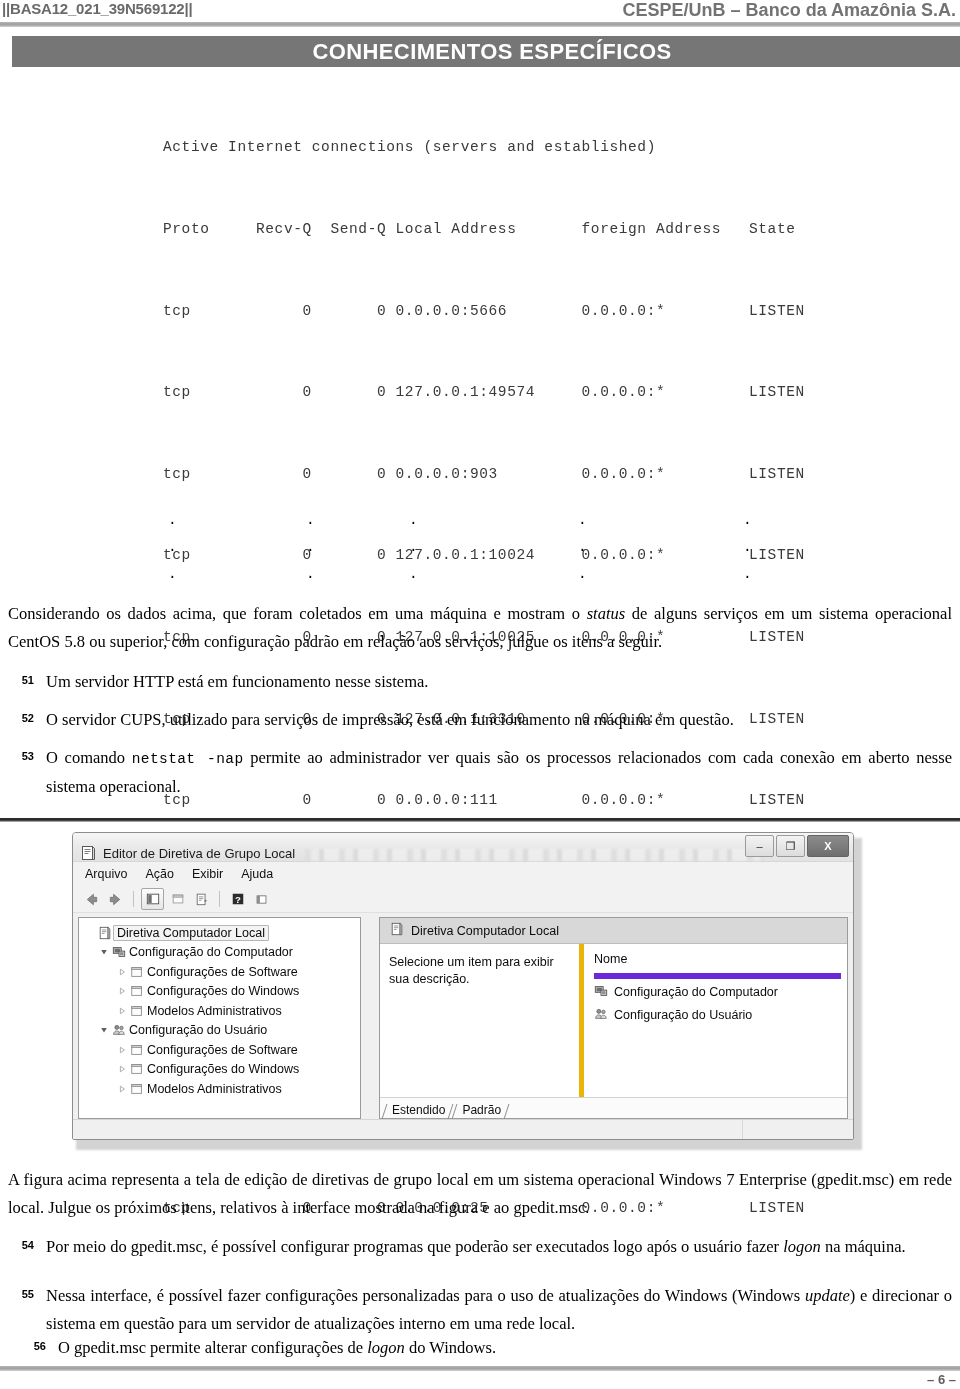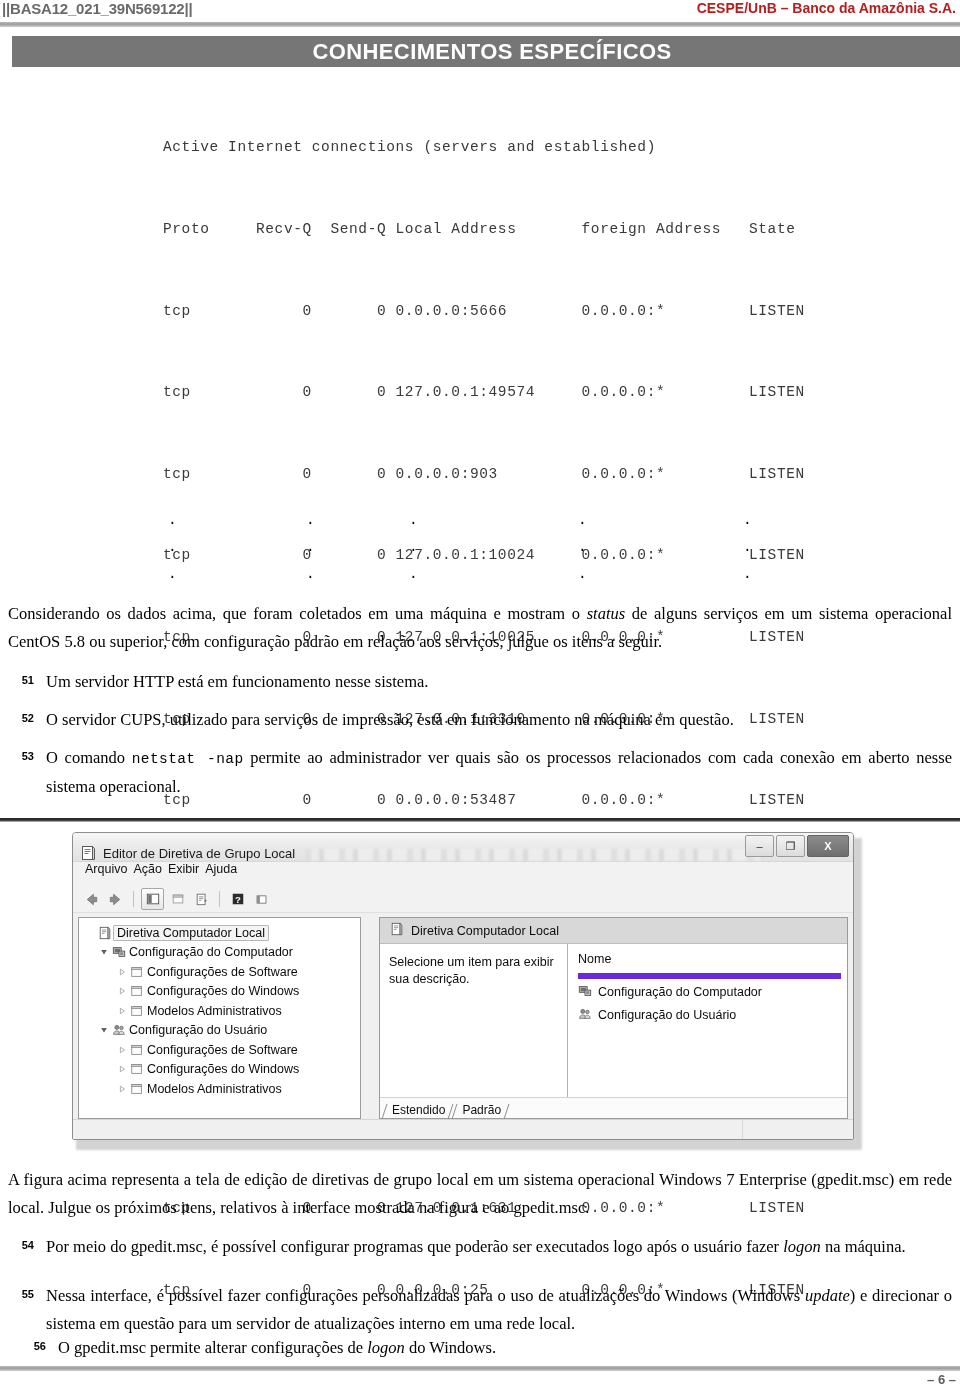--- a/index.html
+++ b/index.html
@@ -30,23 +30,23 @@
   .hdr-code {
     font-family: "Liberation Sans", sans-serif;
     font-size: 15px;
     font-weight: 600;
     color: #6a6a6a;
     letter-spacing: -0.2px;
     padding-left: 2px;
   }
   .hdr-org {
     font-family: "Liberation Sans", sans-serif;
-    font-size: 14px;
+    font-size: 18px;
     font-weight: 700;
-    color: #b91c1c;
+    color: #737373;
     padding-right: 4px;
   }
   .hdr-rule {
     position: absolute;
     top: 22px; left: 0;
     width: 960px;
     height: 5px;
     background: linear-gradient(to bottom, #b9b9b9 0%, #9d9d9d 45%, #cfcfcf 100%);
   }
 
@@ -252,22 +252,23 @@
     font-weight: 700;
     border-color: #646464;
   }
 
   
   .gp-menubar {
     height: 24px;
     flex: 0 0 24px;
     background: #f2f2f2;
     display: flex;
+    align-items: center;
     padding-left: 12px;
-    gap: 6px;
+    gap: 18px;
   }
   .gp-menu {
     font-family: "Liberation Sans", sans-serif;
     font-size: 12.5px;
     color: #101010;
     cursor: default;
   }
 
   
   .gp-toolbar {
@@ -357,26 +358,26 @@
     font-size: 12.5px;
     color: #0c0c0c;
   }
   .gp-rt-split {
     flex: 1 1 auto;
     display: flex;
     min-height: 0;
   }
   .gp-desc {
     flex: 0 0 168px;
-    padding: 10px 10px 0 9px;
+    padding: 10px 22px 0 9px;
     font-family: "Liberation Sans", sans-serif;
     font-size: 12.5px;
     line-height: 17px;
     color: #0c0c0c;
-    border-right: 1px solid #eab308;
+    border-right: 5px solid #eab308;
     background: #ffffff;
   }
   .gp-list {
     flex: 1 1 auto;
     padding: 8px 0 0 10px;
     min-width: 0;
   }
   .gp-col-head {
     font-family: "Liberation Sans", sans-serif;
     font-size: 12.5px;
@@ -448,21 +449,20 @@
 
 <div class="netstat">
   <span class="nline">Active Internet connections (servers and established)</span>
   <span class="nline">Proto     Recv-Q  Send-Q Local Address       foreign Address   State</span>
   <span class="nline">tcp            0       0 0.0.0.0:5666        0.0.0.0:*         LISTEN</span>
   <span class="nline">tcp            0       0 127.0.0.1:49574     0.0.0.0:*         LISTEN</span>
   <span class="nline">tcp            0       0 0.0.0.0:903         0.0.0.0:*         LISTEN</span>
   <span class="nline">tcp            0       0 127.0.0.1:10024     0.0.0.0:*         LISTEN</span>
   <span class="nline">tcp            0       0 127.0.0.1:10025     0.0.0.0:*         LISTEN</span>
   <span class="nline">tcp            0       0 127.0.0.1:3310      0.0.0.0:*         LISTEN</span>
-  <span class="nline">tcp            0       0 0.0.0.0:53487       0.0.0.0:*         LISTEN</span>
   <span class="nline">tcp            0       0 0.0.0.0:111         0.0.0.0:*         LISTEN</span>
   <span class="nline">tcp            0       0 0.0.0.0:1556        0.0.0.0:*         LISTEN</span>
   <span class="nline">tcp            0       0 127.0.0.1:1557      0.0.0.0:*         LISTEN</span>
   <span class="nline">tcp            0       0 0.0.0.0:13782       0.0.0.0:*         LISTEN</span>
   <span class="nline">tcp            0       0 127.0.0.1:631       0.0.0.0:*         LISTEN</span>
   <span class="nline">tcp            0       0 0.0.0.0:25          0.0.0.0:*         LISTEN</span>
 </div>
 
 <div class="dots-block">
   <div class="dots-row">

